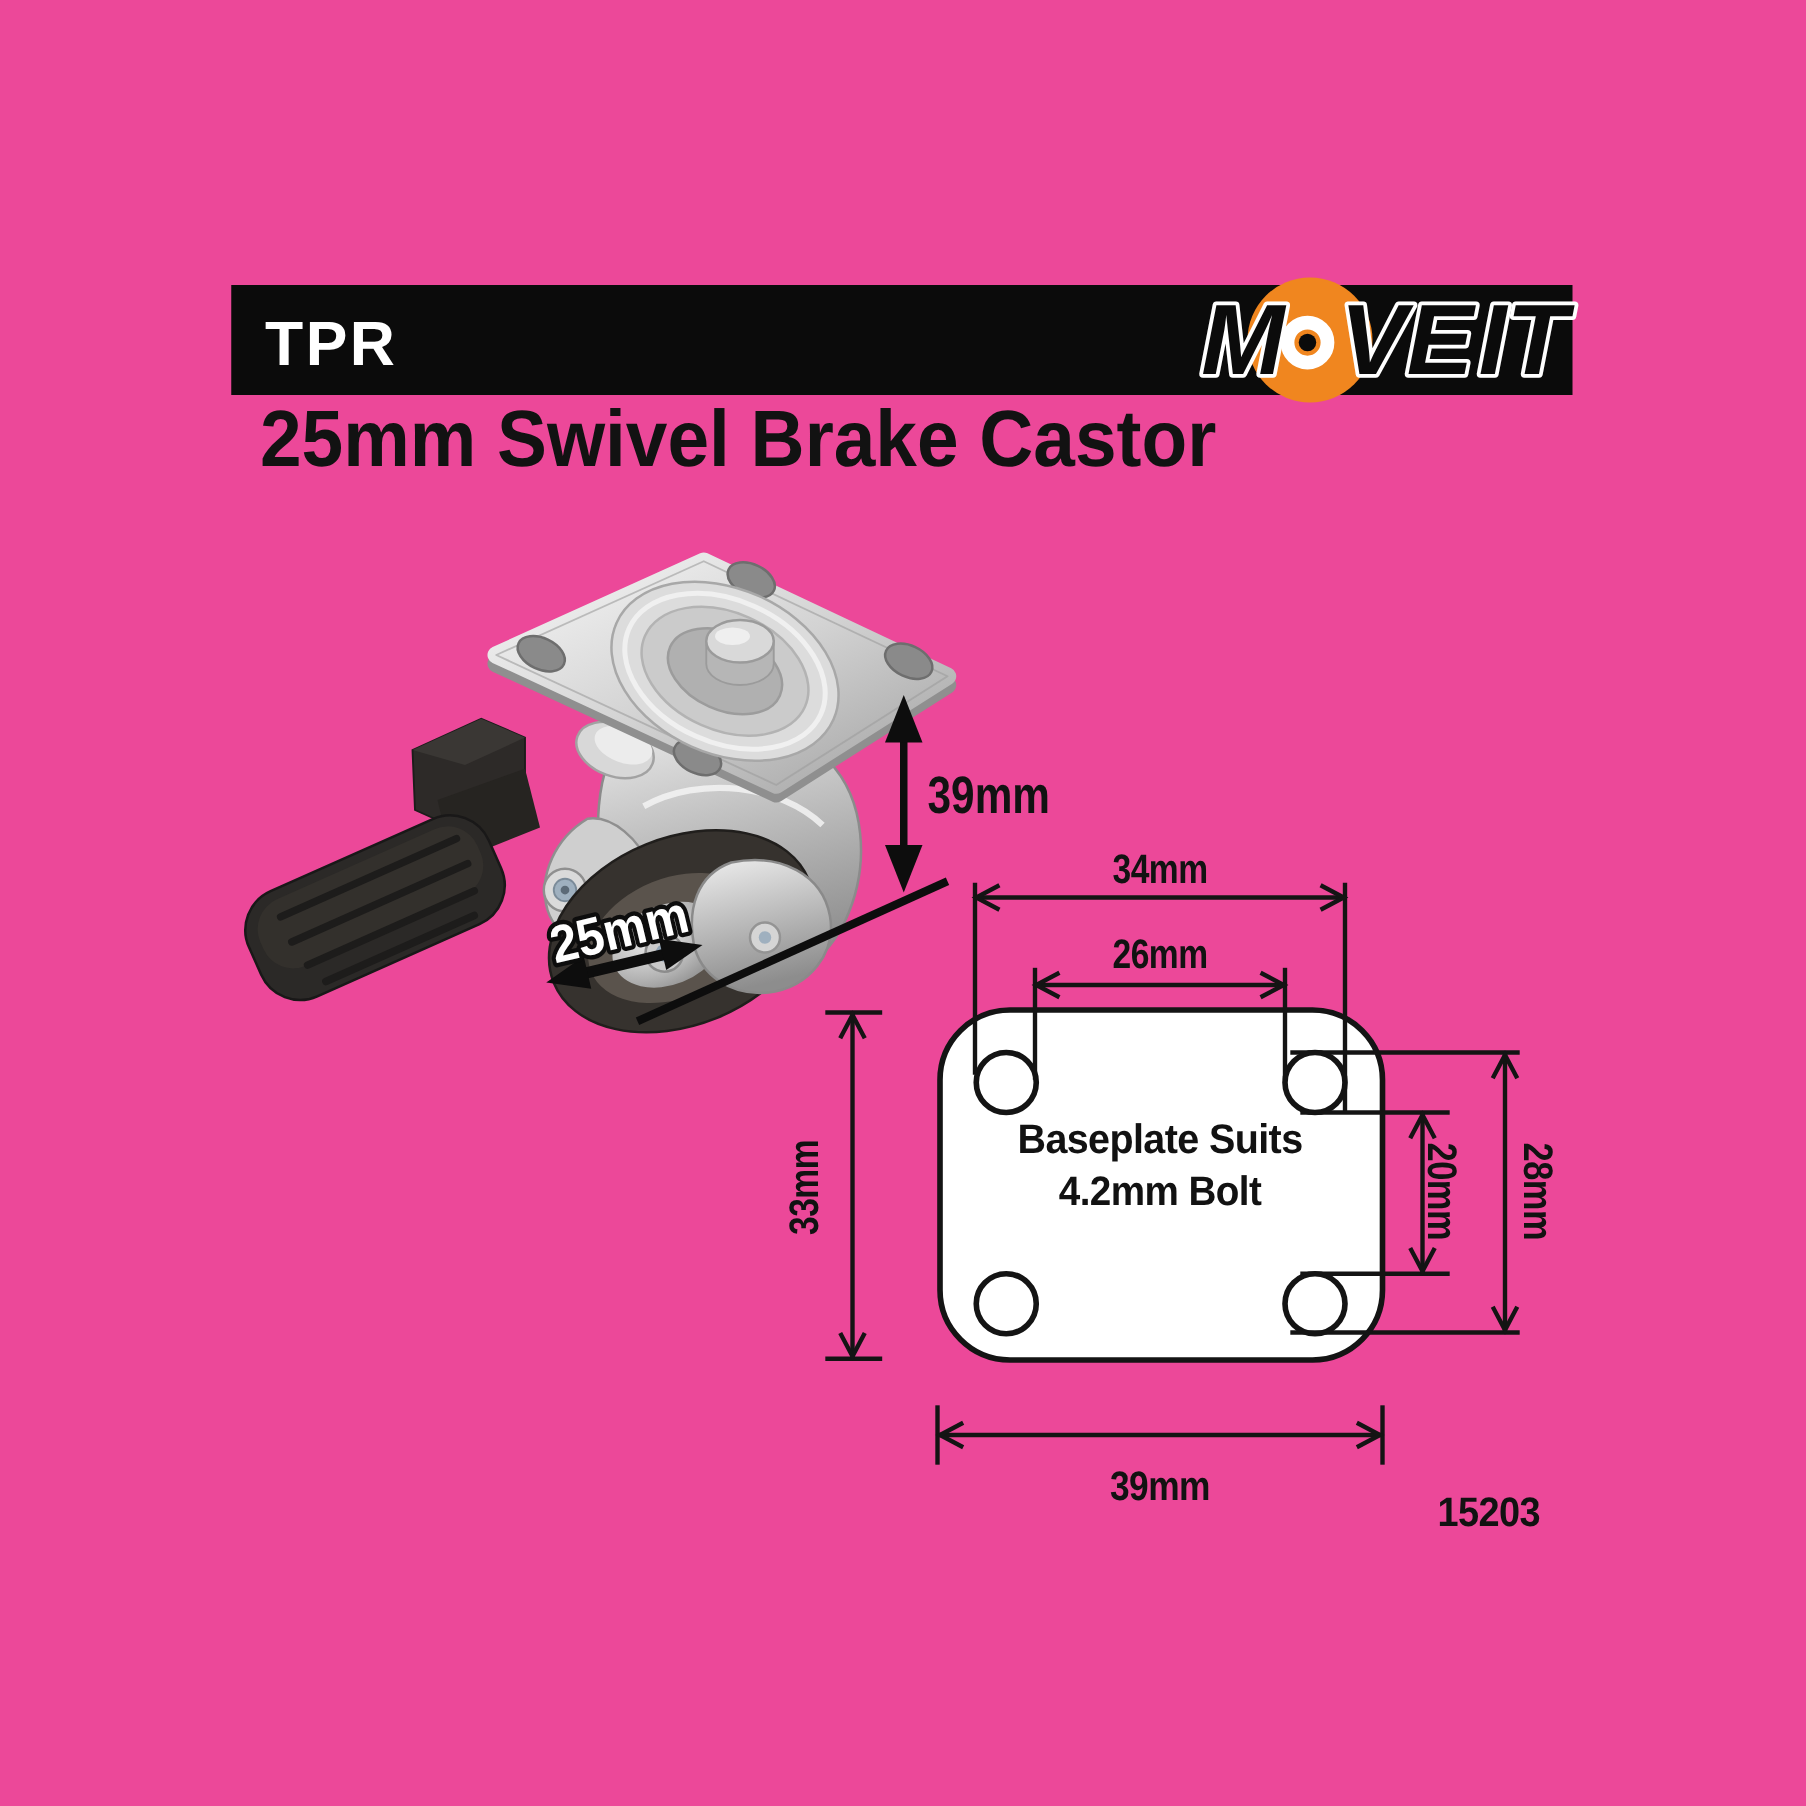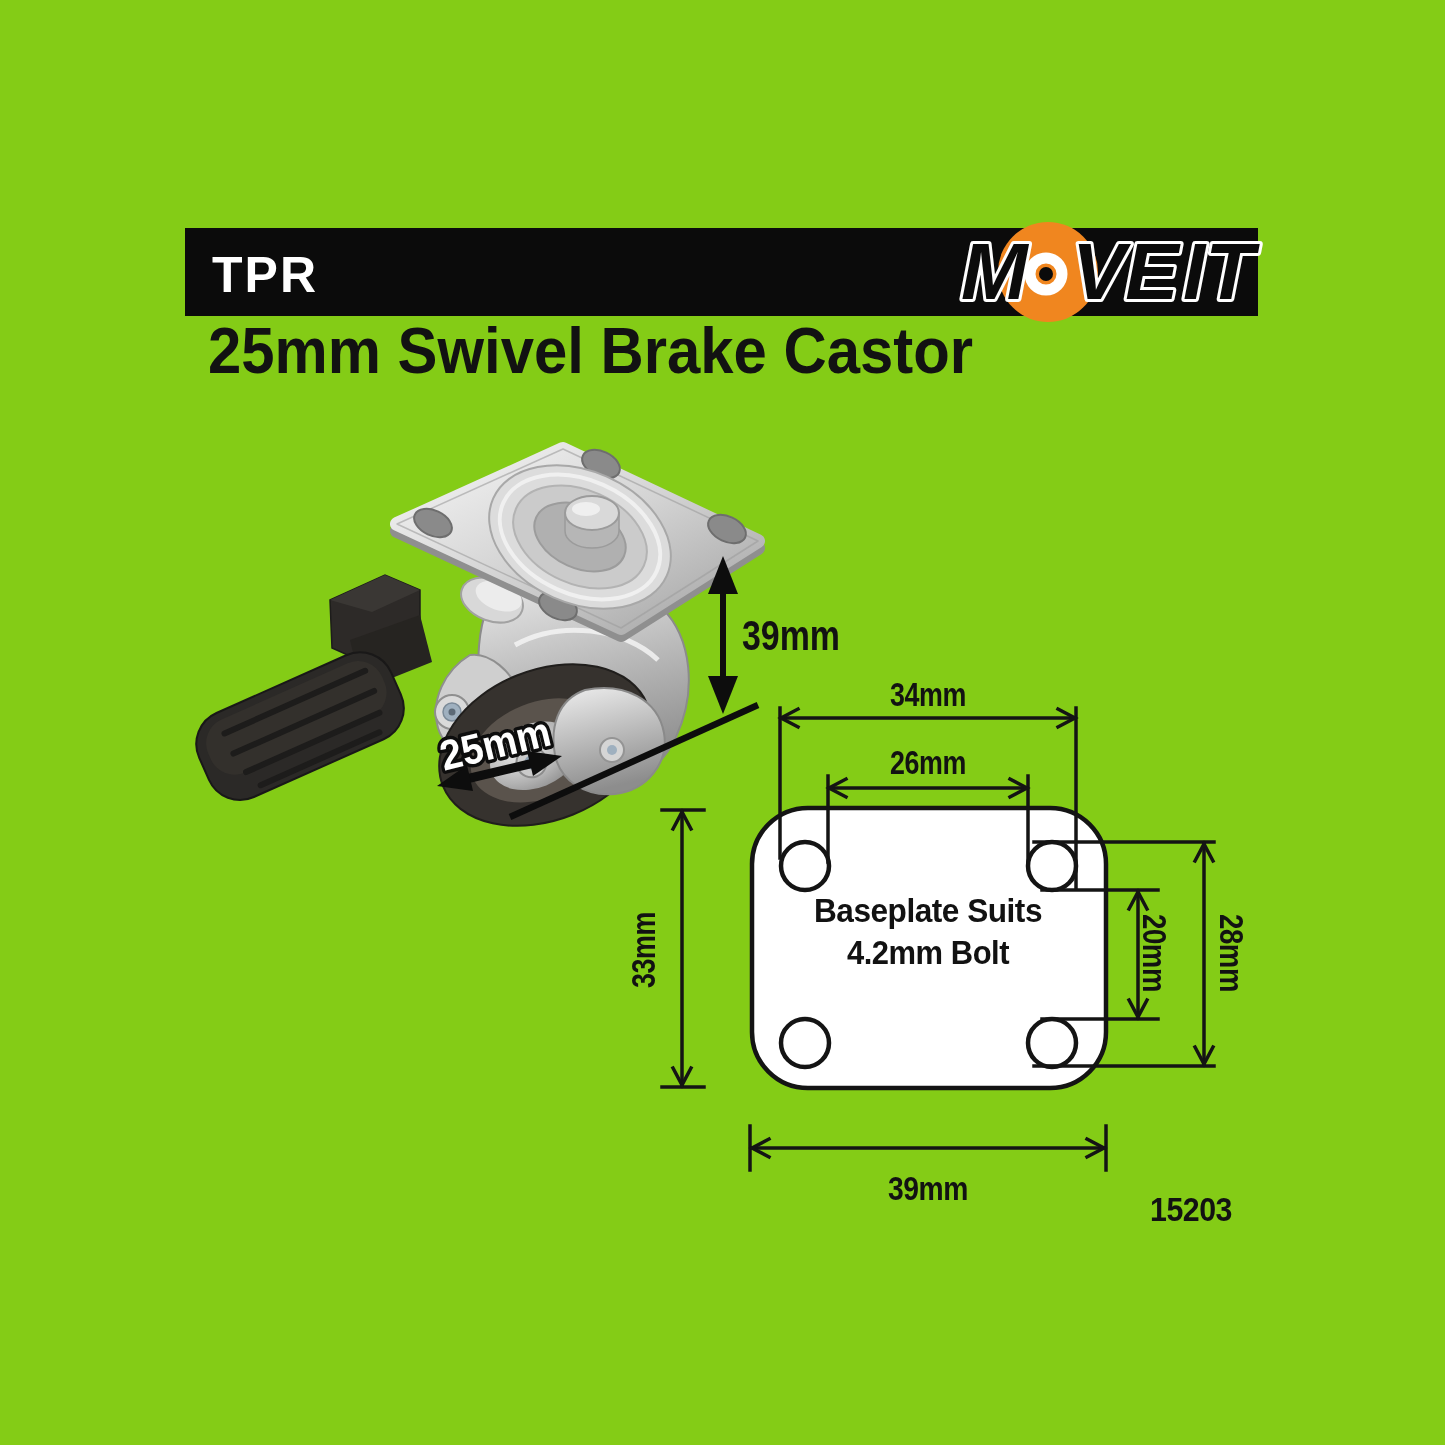--- a/index.html
+++ b/index.html
@@ -1,16 +1,16 @@
 <!DOCTYPE html>
 <html><head>
 <meta charset="utf-8">
 <style>
   html,body{margin:0;padding:0;background:#ffffff;}
-  .page{position:relative;width:1445px;height:1445px;background:#84cc16;overflow:hidden;
+  .page{position:relative;width:1445px;height:1445px;background:#ec4899;overflow:hidden;
         font-family:"Liberation Sans",sans-serif;}
   svg{position:absolute;inset:0;}
   text{font-family:"Liberation Sans",sans-serif;fill:#121212;}
   .tpr{font-size:50px;font-weight:bold;fill:#ffffff;letter-spacing:2px;}
   .logo-txt{font-size:80px;font-weight:bold;font-style:italic;fill:#0b0b0b;
             stroke:#ffffff;stroke-width:6px;paint-order:stroke;stroke-linejoin:round;}
   .ttl{font-size:64px;font-weight:bold;fill:#121212;}
   .dim{font-size:33px;font-weight:bold;letter-spacing:-0.5px;}
   .dimBig{font-size:42px;font-weight:bold;}
   .outlined{fill:#ffffff;stroke:#0d0d0d;stroke-width:7px;paint-order:stroke;stroke-linejoin:round;}

